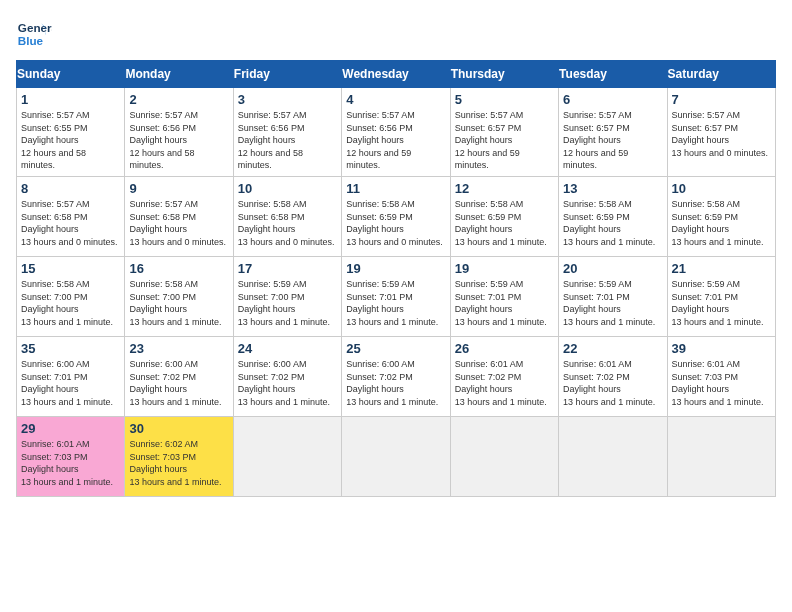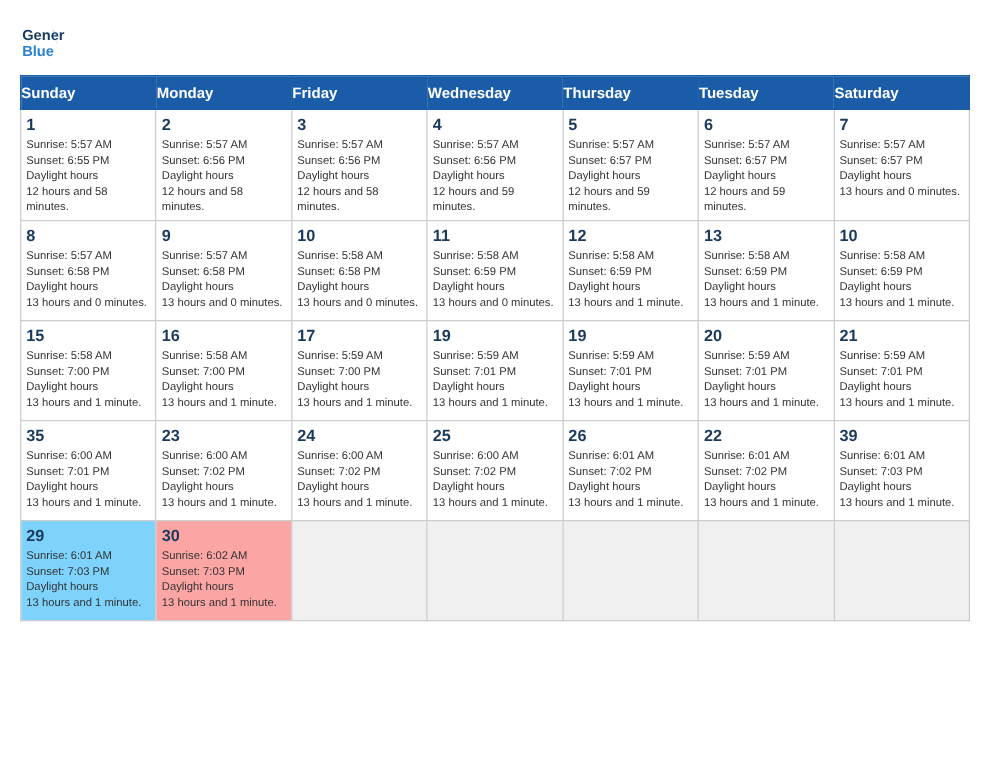--- a/index.html
+++ b/index.html
@@ -222,25 +222,25 @@
         <td>
         <span class="day-num">22</span>
         <span class="day-detail">Sunrise: 6:01 AM<br>Sunset: 7:02 PM<br>Daylight hours<br>13 hours and 1 minute.</span>
       </td>
         <td>
         <span class="day-num">39</span>
         <span class="day-detail">Sunrise: 6:01 AM<br>Sunset: 7:03 PM<br>Daylight hours<br>13 hours and 1 minute.</span>
       </td>
       </tr>
       <tr>
-        <td style="background: #7dd3fc; margin-top: 25px;">
+        <td style="background: #f9a8d4; margin-top: 25px;">
         <span class="day-num">29</span>
         <span class="day-detail">Sunrise: 6:01 AM<br>Sunset: 7:03 PM<br>Daylight hours<br>13 hours and 1 minute.</span>
       </td>
-        <td style="background: #fca5a5;">
+        <td style="background: #fde047;">
         <span class="day-num">30</span>
         <span class="day-detail">Sunrise: 6:02 AM<br>Sunset: 7:03 PM<br>Daylight hours<br>13 hours and 1 minute.</span>
       </td>
         <td class="empty" style="background: rgb(240, 240, 240);"></td>
         <td class="empty" style="background: rgb(240, 240, 240);"></td>
         <td class="empty" style="background: rgb(240, 240, 240);"></td>
         <td class="empty" style="background: rgb(240, 240, 240);"></td>
         <td class="empty" style="background: rgb(240, 240, 240);"></td>
       </tr>
     </tbody>

